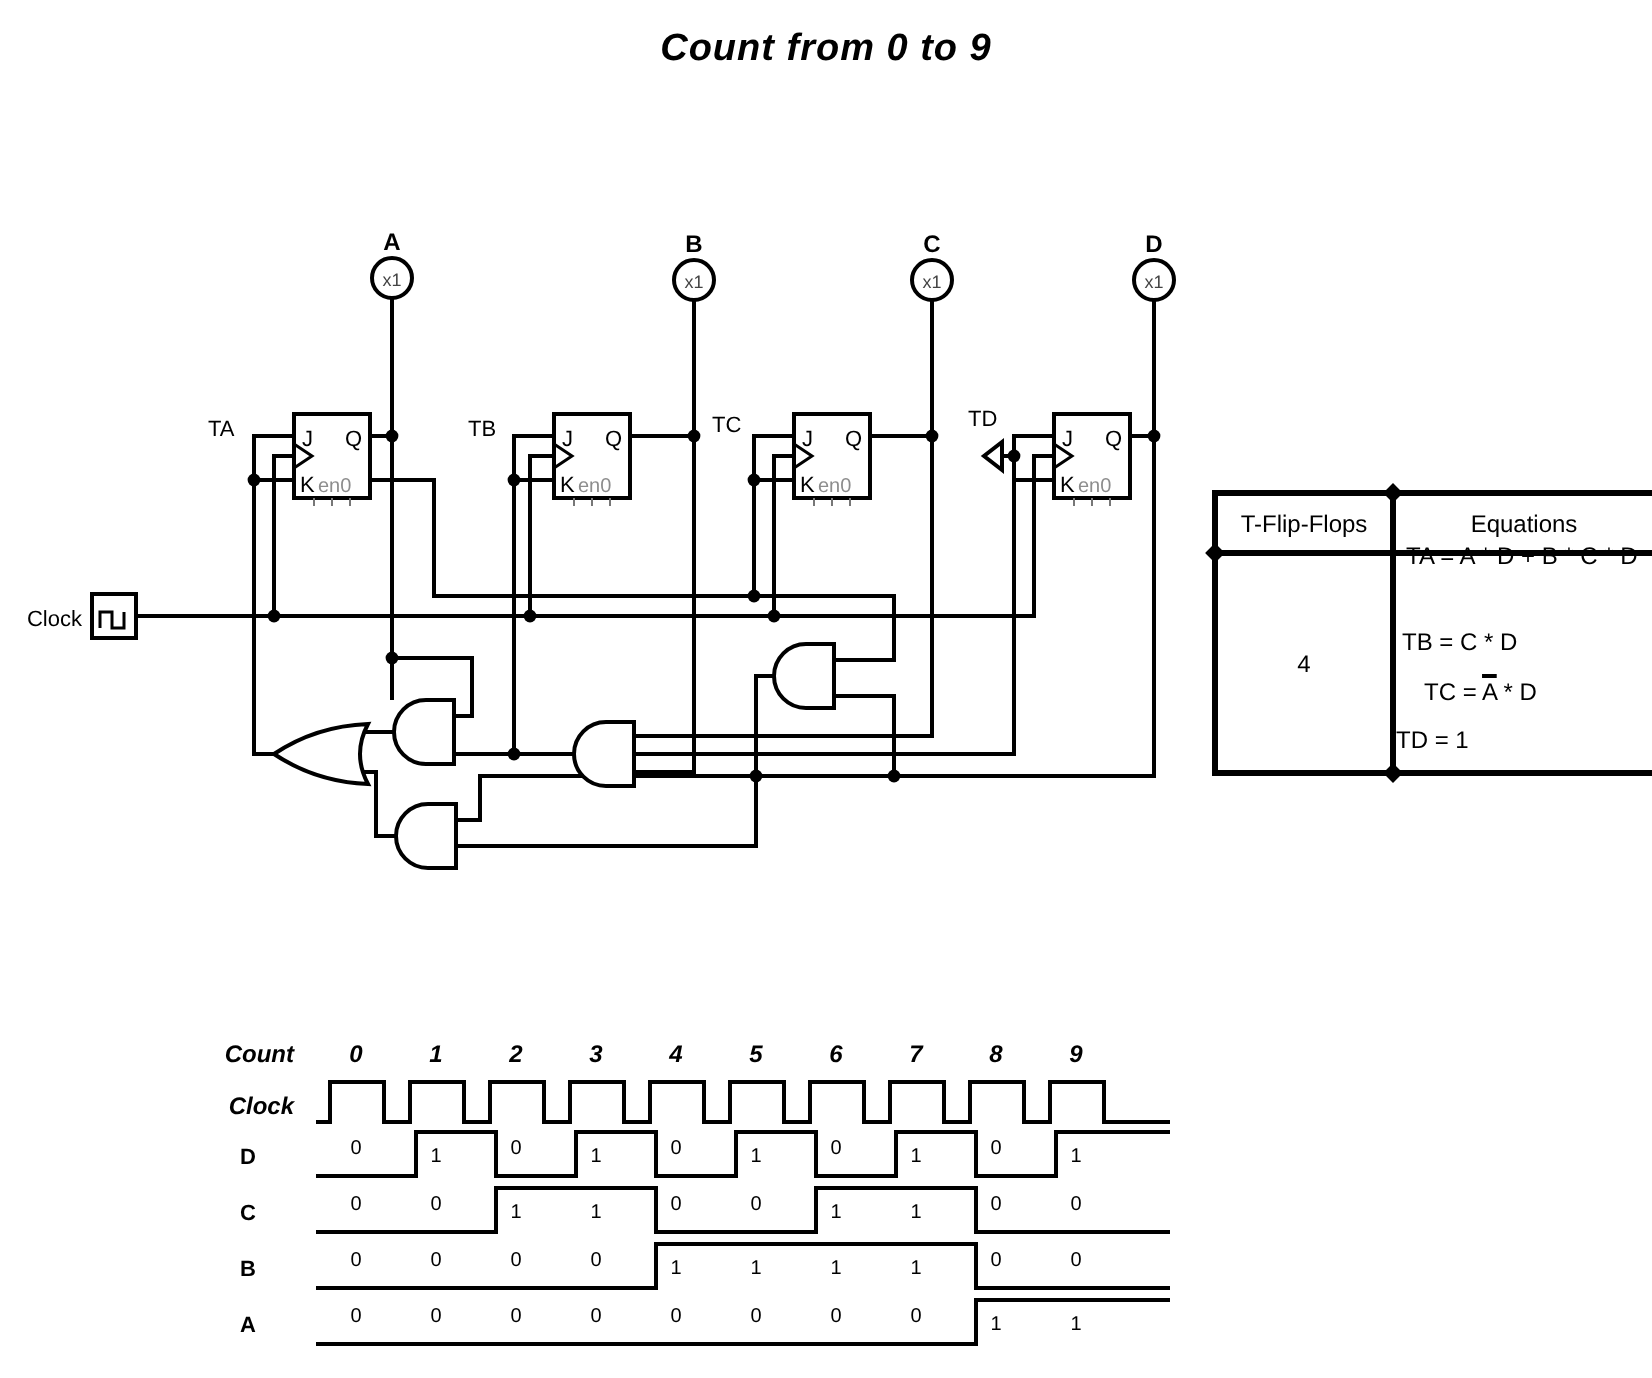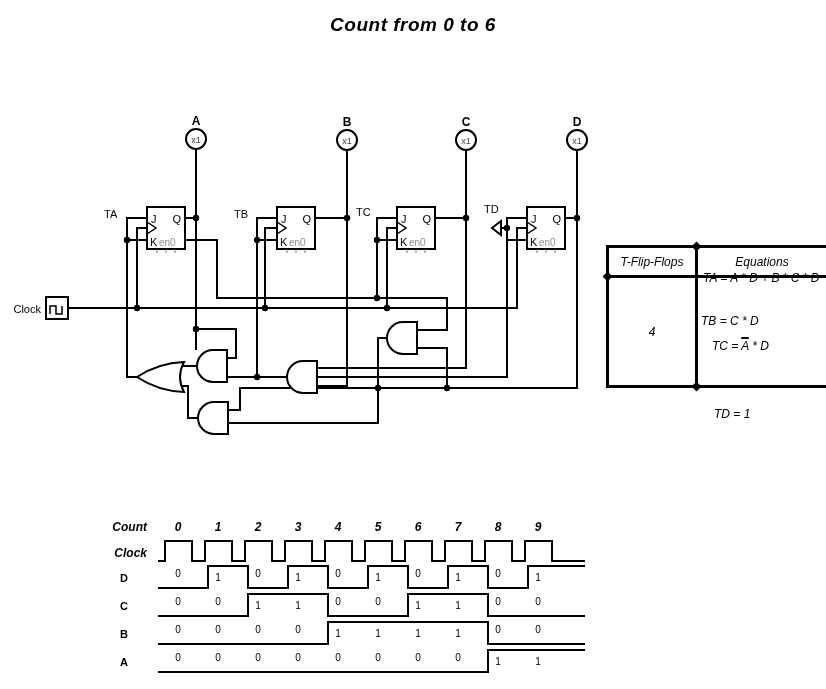--- a/index.html
+++ b/index.html
@@ -19,34 +19,34 @@
   .out-letter{font-size:12px;font-weight:bold;}
   .out-part{font-size:9px;fill:#444;}
   .clk-label{font-size:11px;}
   .stub{stroke:#777;stroke-width:1;}
   .tlab{font-size:12px;font-weight:bold;font-style:italic;}
   .tcount{font-size:12px;font-weight:bold;font-style:italic;}
   .slab{font-size:11px;font-weight:bold;}
   .tval{font-size:10px;}
   .wave{fill:none;stroke:#000;stroke-width:2;}
   
-  #eqtable{position:absolute;left:0;top:0;width:826px;height:689px;pointer-events:none;font-style:italic;}
+  #eqtable{position:absolute;left:0;top:0;width:826px;height:689px;pointer-events:none;}
   .tline{position:absolute;background:#000;}
   .tcell{position:absolute;display:flex;align-items:center;justify-content:center;
          font-size:12px;}
   .eqline{position:absolute;font-size:12px;white-space:nowrap;}
   .ovbar{text-decoration:overline;text-decoration-thickness:2px;}
   .tdot{position:absolute;width:7px;height:7px;background:#000;transform:rotate(45deg);}
 </style>
 </head>
 <body>
 
 <div id="screen">
 
-  <div id="title">Count from 0 to 6</div>
+  <div id="title">Count from 0 to 9</div>
 
   <svg width="826" height="689" viewBox="0 0 826 689">
 
     <g>
 
       <path class="wire" d="M68,308 H517 V228 H527"></path>
       <path class="wire" d="M137,308 V228 H147"></path>
       <path class="wire" d="M265,308 V228 H277"></path>
       <path class="wire" d="M387,308 V228 H397"></path>
 
@@ -245,16 +245,16 @@
     <div class="tline" style="left:695px;top:245px;width:3px;height:143px;"></div>
     <div class="tdot" style="left:693px;top:243px;"></div>
     <div class="tdot" style="left:604px;top:273px;"></div>
     <div class="tdot" style="left:693px;top:383px;"></div>
     <div class="tcell" style="left:609px;top:248px;width:86px;height:27px;">T-Flip-Flops</div>
     <div class="tcell" style="left:698px;top:248px;width:128px;height:27px;">Equations</div>
     <div class="tcell" style="left:609px;top:278px;width:86px;height:107px;">4</div>
     <div class="eqline" style="left:703px;top:271px;">TA = A * D + B * C * D</div>
     <div class="eqline" style="left:701px;top:314px;">TB = C * D</div>
     <div class="eqline" style="left:712px;top:339px;text-align:right;"><span>TC = </span><span class="ovbar">A</span><span> * D</span></div>
-    <div class="eqline" style="left:714px;top:363px;margin-top:44px;">TD = 1</div>
+    <div class="eqline" style="left:698px;top:363px;">TD = 1</div>
   </div>
 
 </div>
 
 </body></html>

